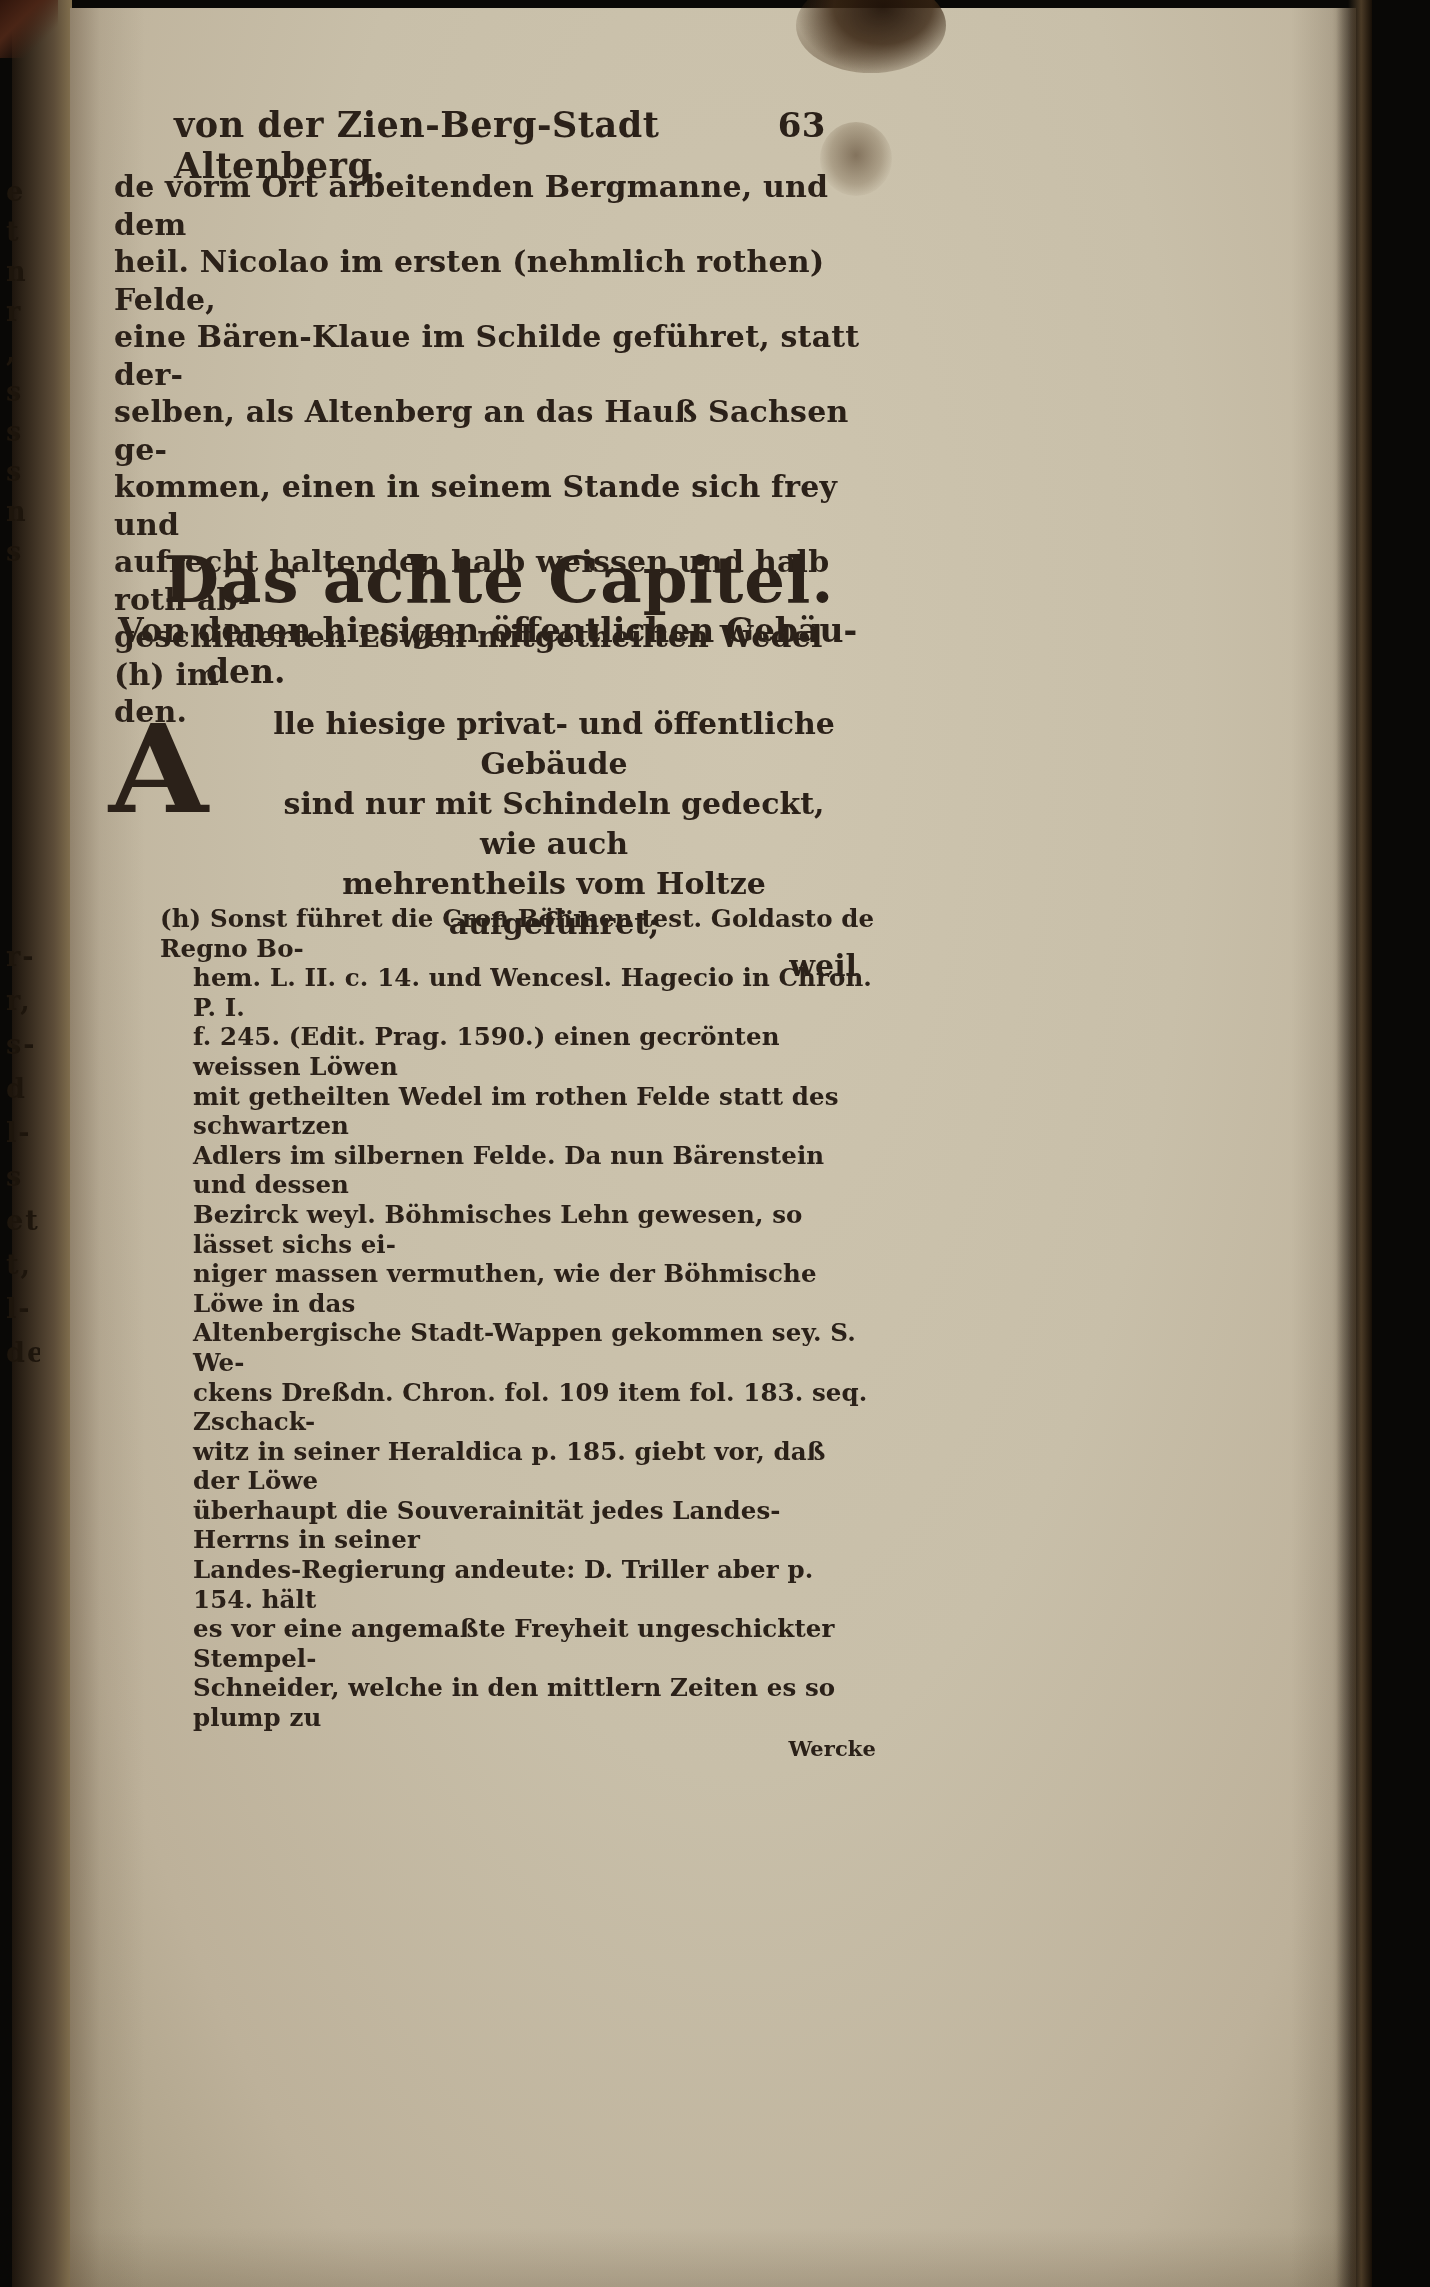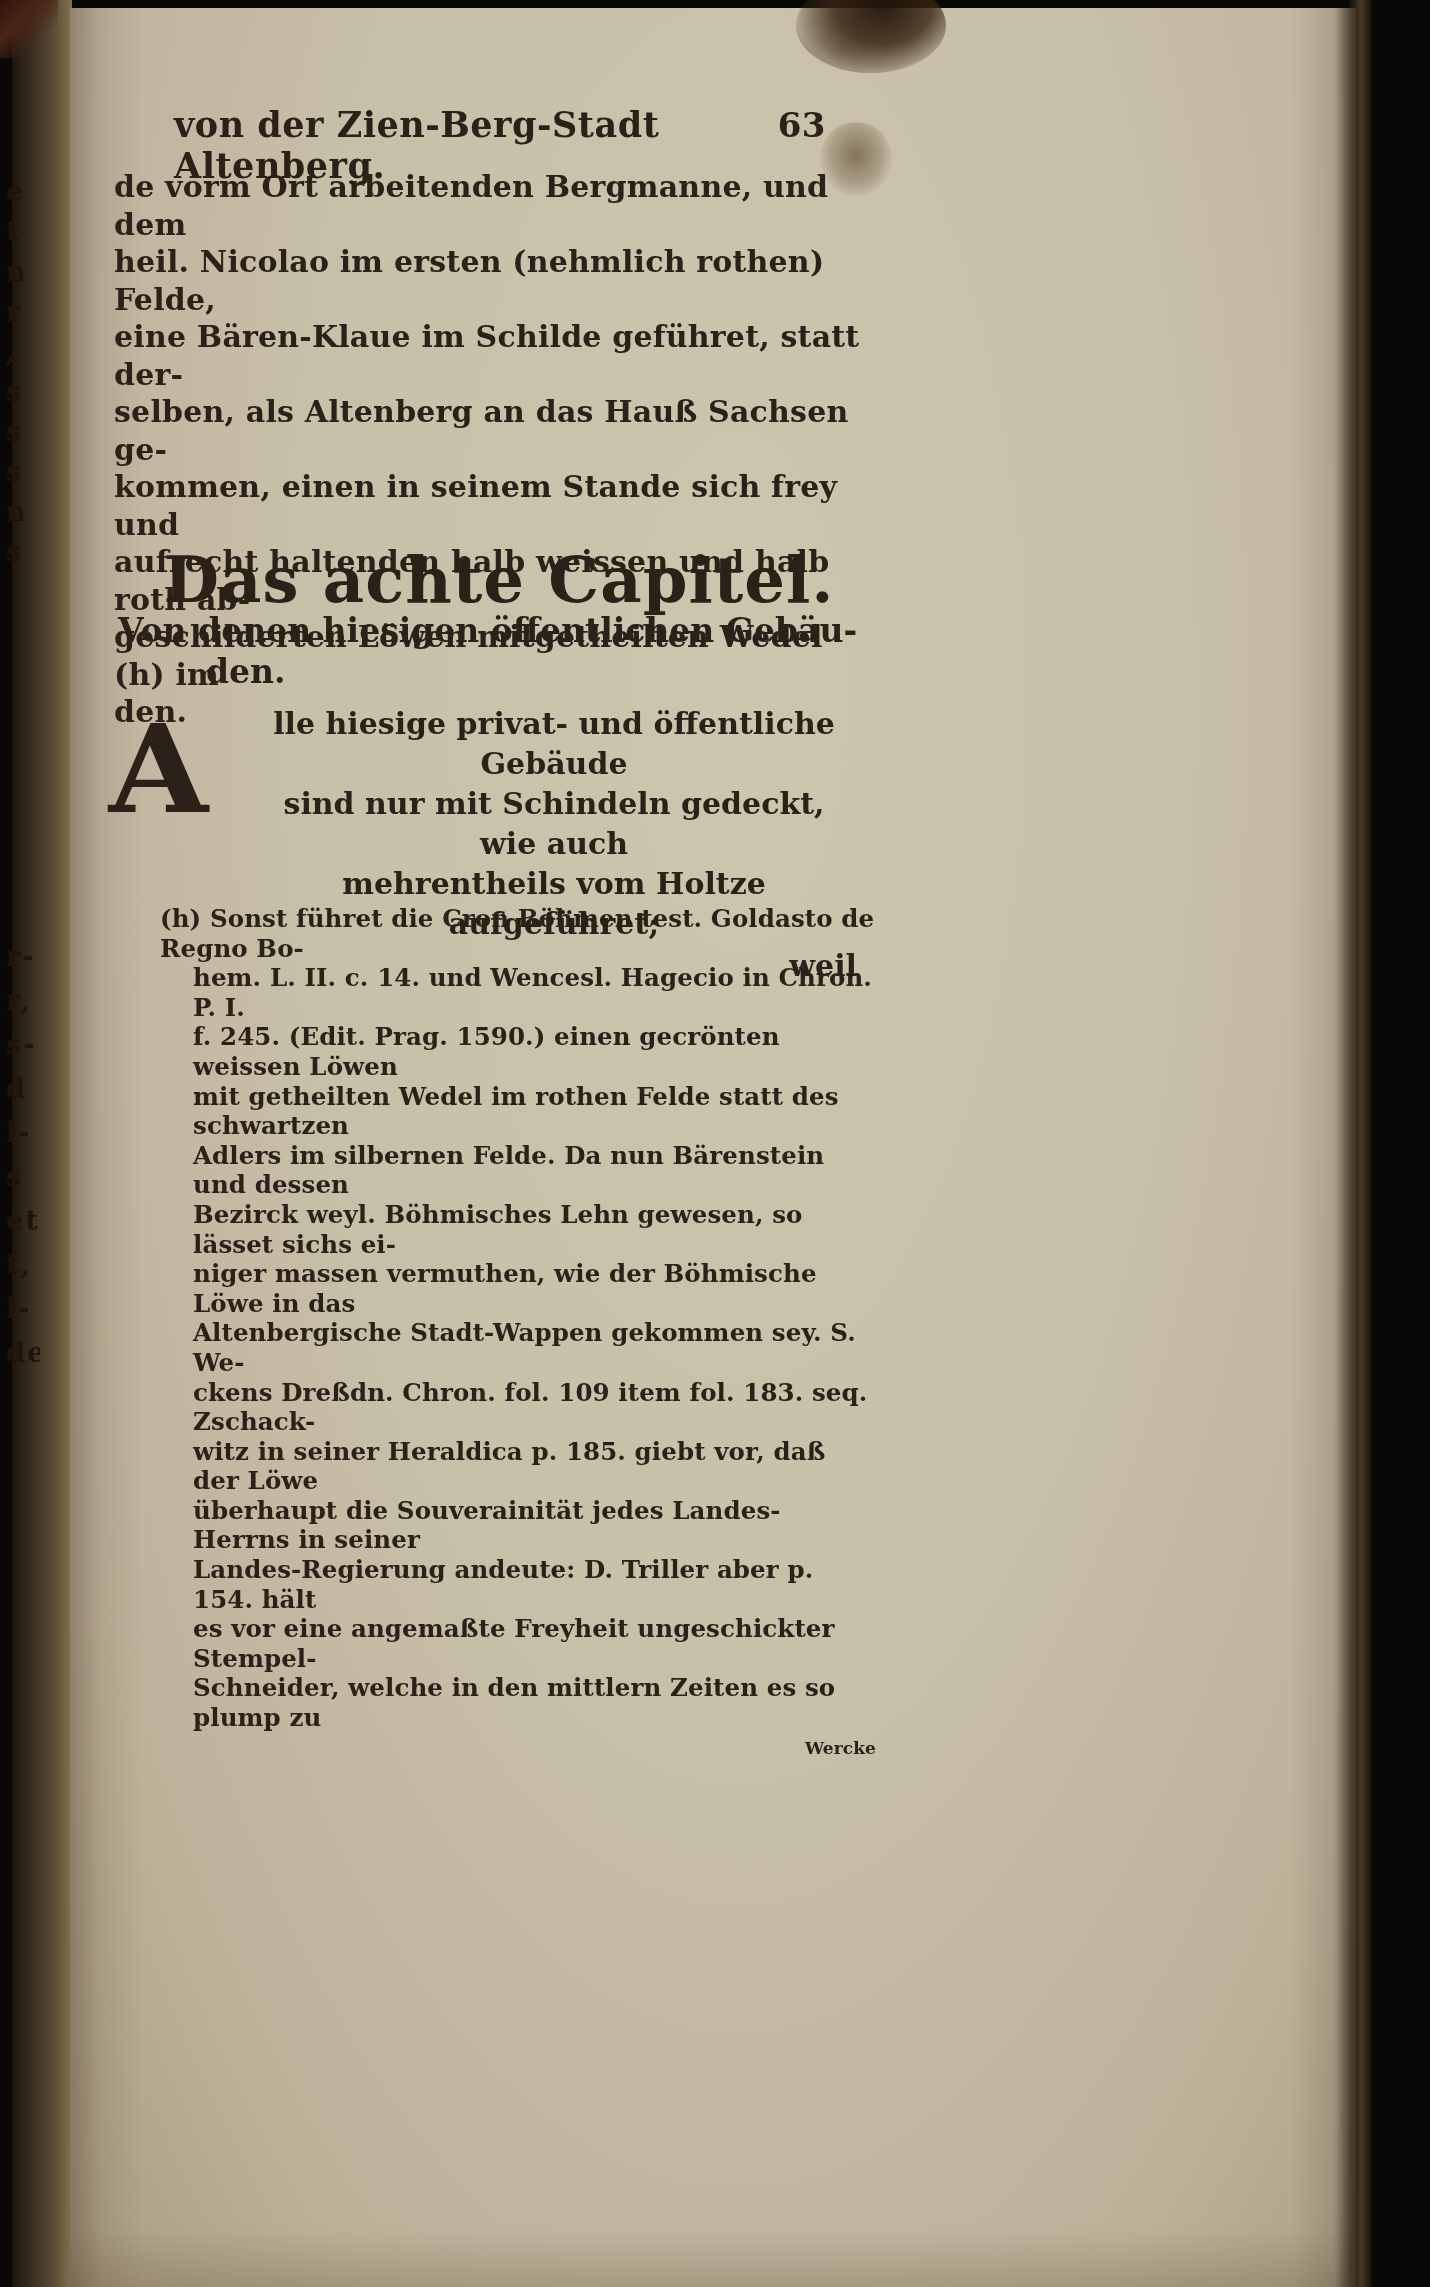--- a/index.html
+++ b/index.html
@@ -106,21 +106,21 @@
   }
   .para2-lines { margin-left:136px;text-align:center; }
   .catchword { text-align:right; font-weight:bold; }
   .para2 .catchword { margin-top:2px; font-size:30px; }
 
   .footnote {
     position:absolute; left:90px; top:896px; width:716px;
     font-size:24.5px; line-height:29.6px; font-weight:bold; letter-spacing:0.1px;
   }
   .footnote .fline + .fline { padding-left:33px; }
-  .footnote .catchword { font-size:17px; margin-top:1px; }
+  .footnote .catchword { font-size:21px; margin-top:1px; }
 </style>
 </head>
 <body>
 
 <div class="scan">
 
   <div class="left-page-edge">
     <div class="frag-col frag-top">
         <span class="frag">e</span>
         <span class="frag">t</span>

